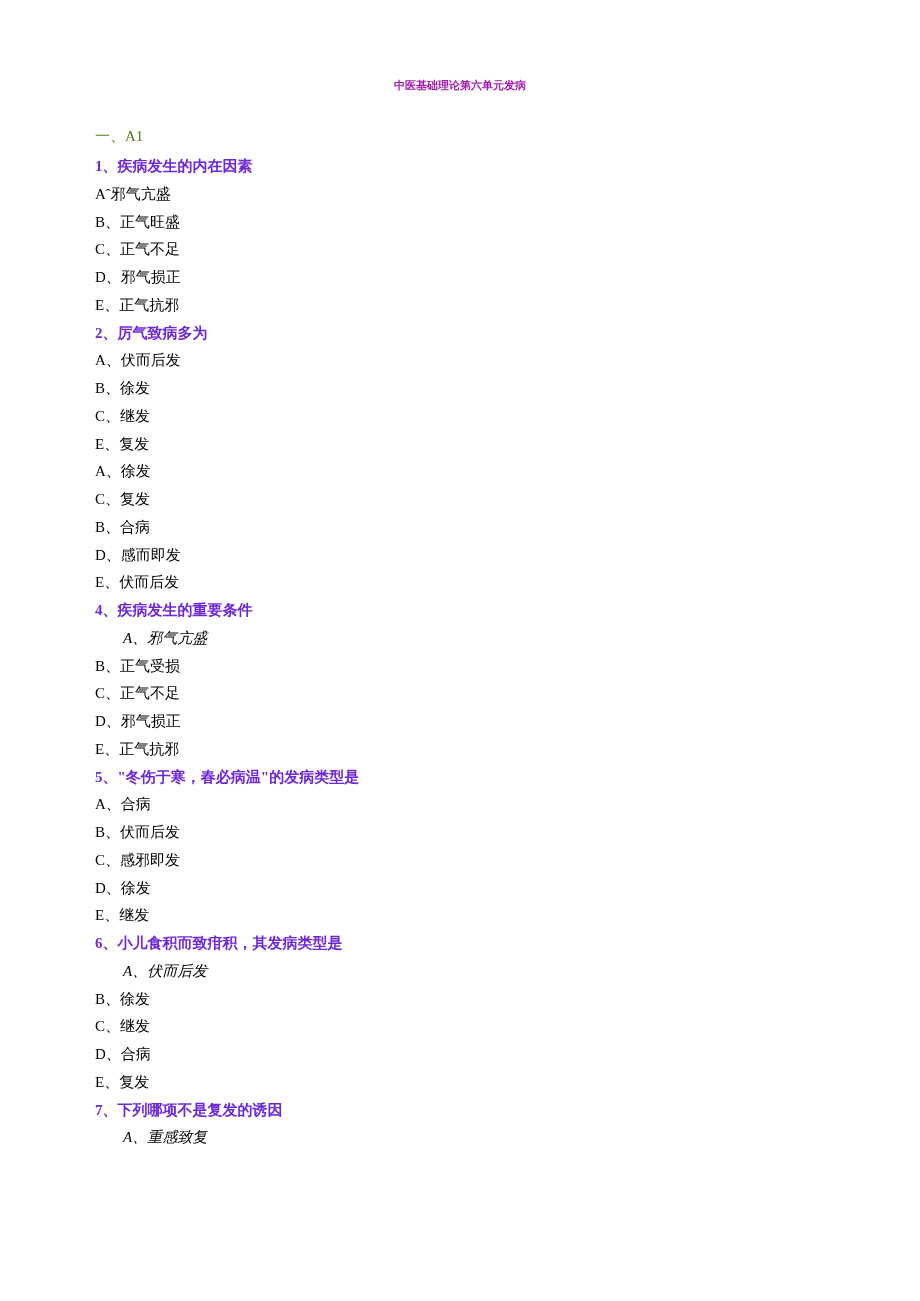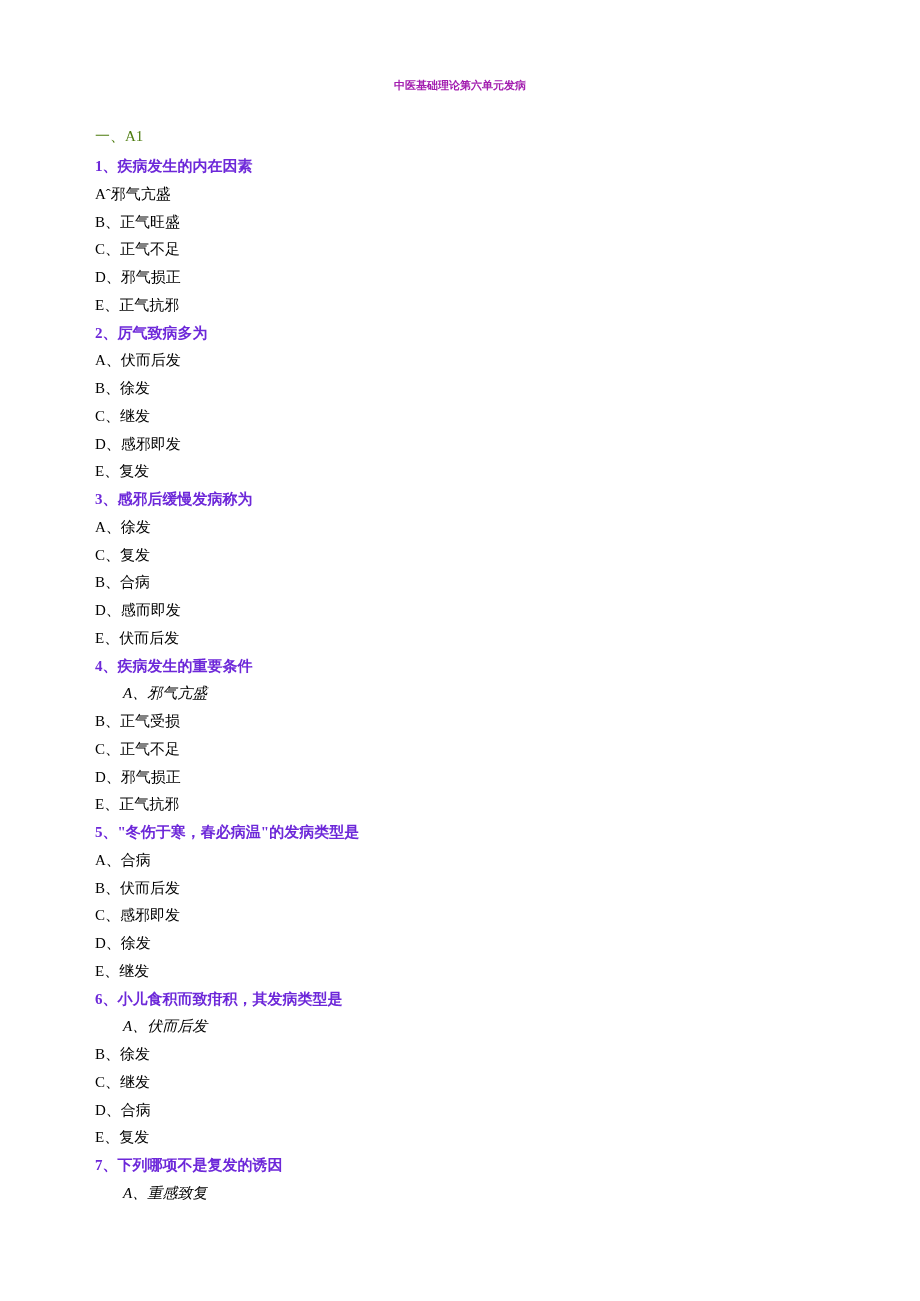--- a/index.html
+++ b/index.html
@@ -53,26 +53,24 @@
   <div class="option">C、正气不足</div>
   <div class="option">D、邪气损正</div>
   <div class="option">E、正气抗邪</div>
 </div>
 
 <div>
   <div class="question-stem">2、厉气致病多为</div>
   <div class="option">A、伏而后发</div>
   <div class="option">B、徐发</div>
   <div class="option">C、继发</div>
-  <div class="option">D、感邪即发</div>
   <div class="option">E、复发</div>
 </div>
 
 <div>
-  <div class="question-stem">3、感邪后缓慢发病称为</div>
   <div class="option">A、徐发</div>
   <div class="option">C、复发</div>
   <div class="option">B、合病</div>
   <div class="option">D、感而即发</div>
   <div class="option">E、伏而后发</div>
 </div>
 
 <div>
   <div class="question-stem">4、疾病发生的重要条件</div>
   <div class="option q4-first"><span class="italic">A、邪气亢盛</span></div>

